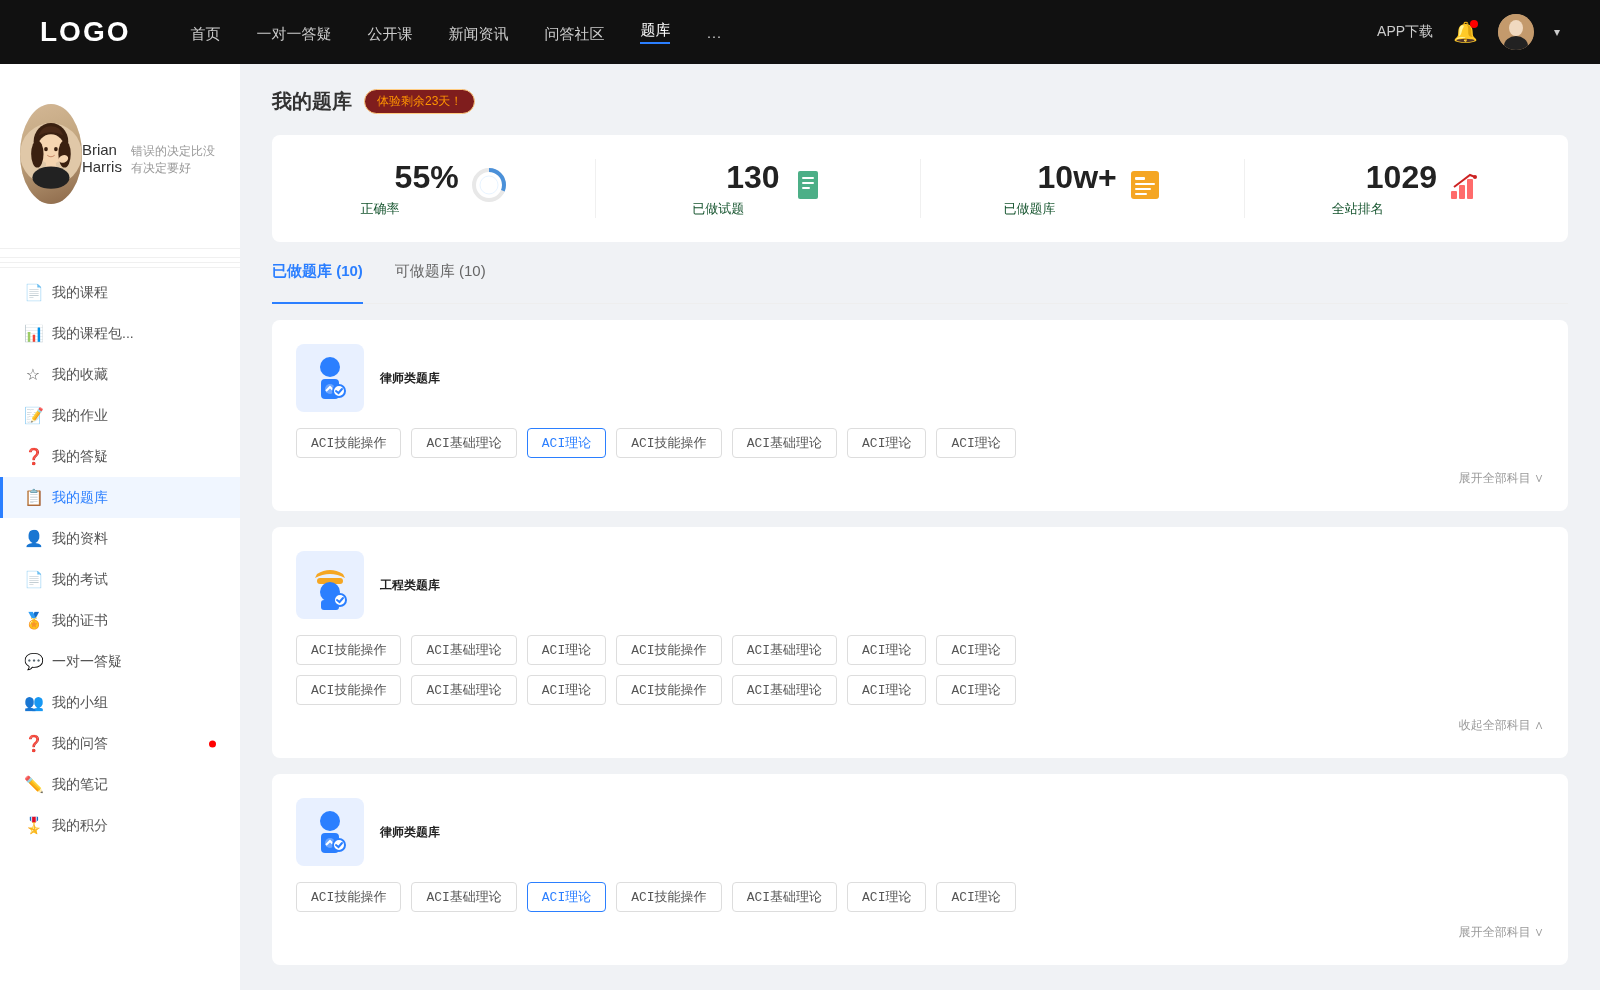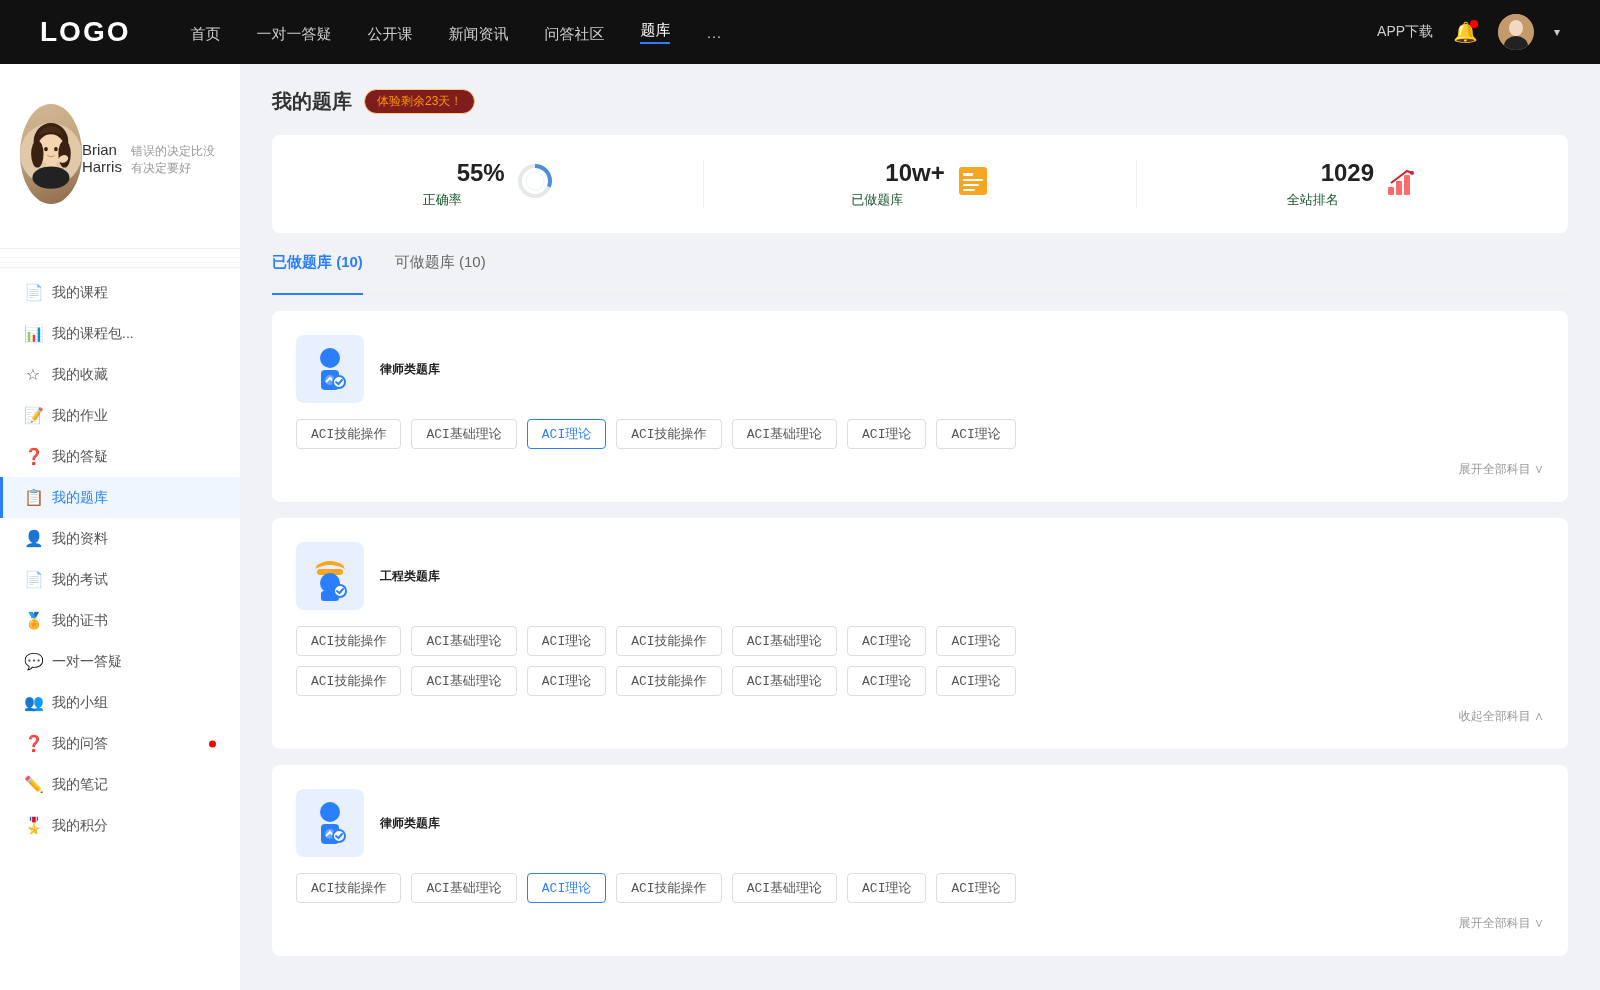--- a/index.html
+++ b/index.html
@@ -206,21 +206,21 @@
     .stat-item {
       flex: 1;
       display: flex;
       align-items: center;
       justify-content: center;
       gap: 12px;
       border-right: 1px solid #f0f0f0;
     }
     .stat-item:last-child { border-right: none; }
     .stat-value {
-      font-size: 24px;
+      font-size: 32px;
       font-weight: 700;
       color: #222;
       margin-left: 34px;
     }
     .stat-label {
       font-size: 13px;
       color: #14532d;
       margin-top: 4px;
     }
     .stat-icon {
@@ -463,20 +463,34 @@
         <div class="stat-icon">
           <svg class="pie-circle" viewBox="0 0 36 36">
             <circle cx="18" cy="18" r="15" fill="none" stroke="#e8e8e8" stroke-width="4"></circle>
             <circle cx="18" cy="18" r="15" fill="none" stroke="#4a90d9" stroke-width="4" stroke-dasharray="52.78 94.25" stroke-dashoffset="23.56" transform="rotate(-90 18 18)"></circle>
             <circle cx="18" cy="18" r="9" fill="none" stroke="#e8f4ff" stroke-width="1"></circle>
           </svg>
         </div>
       </div>
       <div class="stat-item">
         <div>
+          <div class="stat-value">130</div>
+          <div class="stat-label">已做试题</div>
+        </div>
+        <div class="stat-icon">
+          <svg width="32" height="32" viewBox="0 0 32 32">
+            <rect x="6" y="2" width="20" height="28" rx="2" fill="#4caf87"></rect>
+            <rect x="10" y="8" width="12" height="2" rx="1" fill="white"></rect>
+            <rect x="10" y="13" width="12" height="2" rx="1" fill="white"></rect>
+            <rect x="10" y="18" width="8" height="2" rx="1" fill="white"></rect>
+          </svg>
+        </div>
+      </div>
+      <div class="stat-item">
+        <div>
           <div class="stat-value">10w+</div>
           <div class="stat-label">已做题库</div>
         </div>
         <div class="stat-icon">
           <svg width="32" height="32" viewBox="0 0 32 32">
             <rect x="2" y="2" width="28" height="28" rx="3" fill="#f5a623"></rect>
             <rect x="6" y="8" width="10" height="3" rx="1" fill="white"></rect>
             <rect x="6" y="14" width="20" height="2" rx="1" fill="white"></rect>
             <rect x="6" y="19" width="16" height="2" rx="1" fill="white"></rect>
             <rect x="6" y="24" width="12" height="2" rx="1" fill="white"></rect>

